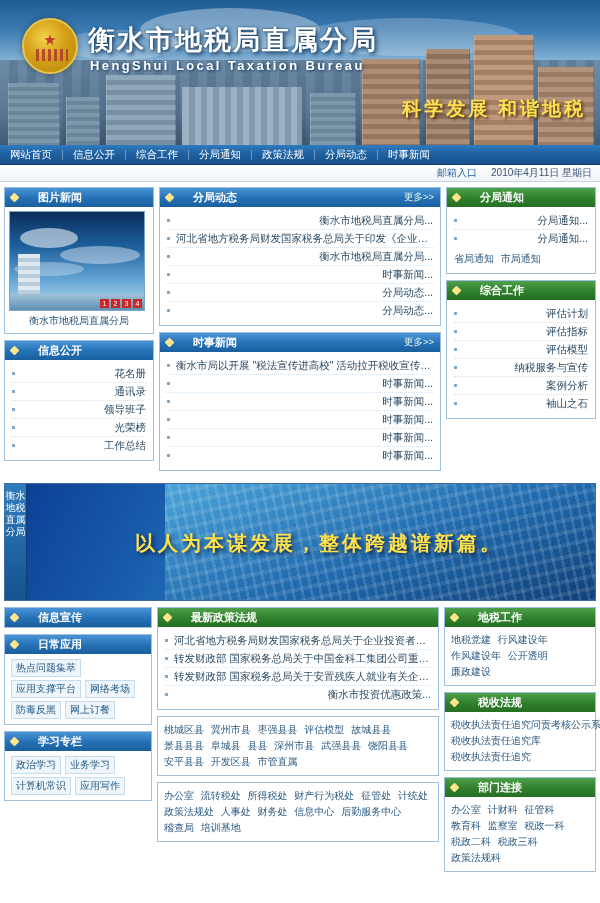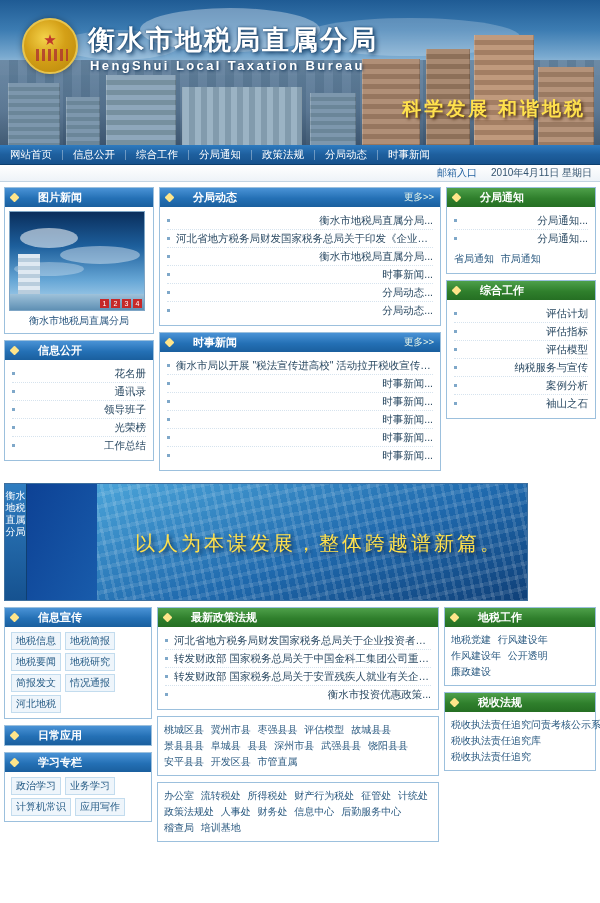--- a/index.html
+++ b/index.html
@@ -155,41 +155,41 @@
     width:9px; height:9px; background:#c62828; color:#fff; font-size:7px;
     line-height:9px; text-align:center; cursor:pointer;
   }
   .photo-cap { text-align:center; font-size:10px; color:#1f4e79; padding:3px 0 1px 0; }
 
   
   .c-list li { font-size:10.5px; }
 
   
   .midbanner {
-    margin:6px 4px 6px 4px; width:524px; height:118px; position:relative; overflow:hidden;
+    margin:6px 4px 6px 4px; width:592px; height:118px; position:relative; overflow:hidden;
     background:linear-gradient(115deg,#0b3d91 0%,#1a5fae 28%,#2e86c1 52%,#1d5b96 78%,#0d3f77 100%);
     border:1px solid #3d6f9e;
   }
   .midbanner .tab {
     position:absolute; left:0; top:0; width:22px; height:118px;
     background:linear-gradient(180deg,#2f7dc0,#15518f);
     color:#fff; font-size:10px; text-align:center; padding-top:6px; line-height:12px;
     border-right:1px solid #0f3f72;
   }
   .midbanner .glass {
     position:absolute; right:0; top:0; width:430px; height:118px;
     background:
       repeating-linear-gradient(78deg, rgba(255,255,255,0.12) 0 3px, rgba(255,255,255,0) 3px 9px),
       repeating-linear-gradient(-12deg, rgba(255,255,255,0.10) 0 4px, rgba(255,255,255,0) 4px 12px),
       linear-gradient(160deg,#4aa3d8 0%,#1f69ad 55%,#0f3f77 100%);
   }
   .midbanner .mtext {
     position:absolute; left:130px; top:46px; z-index:3;
     font-family:"Liberation Serif","DejaVu Serif",serif;
-    font-size:20px; font-weight:normal; color:#ffe14d; letter-spacing:3px;
+    font-size:20px; font-weight:bold; color:#ffe14d; letter-spacing:3px;
     text-shadow:2px 2px 4px rgba(0,20,50,0.9);
   }
 
   
   .bottom { width:600px; padding:0 4px; display:flex; gap:5px; }
   .b-left { width:152px; }
   .b-mid  { width:282px; }
   .b-right{ width:152px; }
 
   .tagrow { display:flex; flex-wrap:wrap; gap:3px 4px; padding:5px 6px; }
@@ -396,37 +396,35 @@
 
     <div class="b-left">
 
       <div class="panel">
         <div class="panel-hd blue">
           <div class="hd-l">
               <span class="dot"></span>
             <span>信息宣传</span>
             </div>
         </div>
+      </div>
+
+      <div class="panel">
+        <div class="panel-hd blue">
+          <div class="hd-l">
+              <span class="dot"></span>
+            <span>日常应用</span>
+            </div>
+        </div>
         <div class="tagrow">
-          <span class="tag">地税信息</span>
-          <span class="tag">地税简报</span>
-          <span class="tag">地税要闻</span>
-          <span class="tag">地税研究</span>
-          <span class="tag">简报发文</span>
-          <span class="tag">情况通报</span>
-          <span class="tag">河北地税</span>
-        </div>
-      </div>
-
-      <div class="panel">
-        <div class="panel-hd blue">
-          <div class="hd-l">
-              <span class="dot"></span>
-            <span>日常应用</span>
-            </div>
+          <span class="tag">热点问题集萃</span>
+          <span class="tag">应用支撑平台</span>
+          <span class="tag">网络考场</span>
+          <span class="tag">防毒反黑</span>
+          <span class="tag">网上订餐</span>
         </div>
       </div>
 
       <div class="panel">
         <div class="panel-hd blue">
           <div class="hd-l">
               <span class="dot"></span>
             <span>学习专栏</span>
             </div>
         </div>
@@ -522,16 +520,35 @@
             <span>税收法规</span>
             </div>
         </div>
         <div class="linkgrid">
           <span>税收执法责任追究问责考核公示系统</span>
           <span>税收执法责任追究库</span>
           <span>税收执法责任追究</span>
         </div>
       </div>
 
+      <div class="panel">
+        <div class="panel-hd">
+          <div class="hd-l">
+              <span class="dot"></span>
+            <span>部门连接</span>
+            </div>
+        </div>
+        <div class="linkgrid">
+          <span>办公室</span>
+          <span>计财科</span>
+          <span>征管科</span>
+          <span>教育科</span>
+          <span>监察室</span>
+          <span>税政一科</span>
+          <span>税政二科</span>
+          <span>税政三科</span>
+          <span>政策法规科</span>
+        </div>
+      </div>
     </div>
   </div>
 
 </div>
 
 </body></html>

